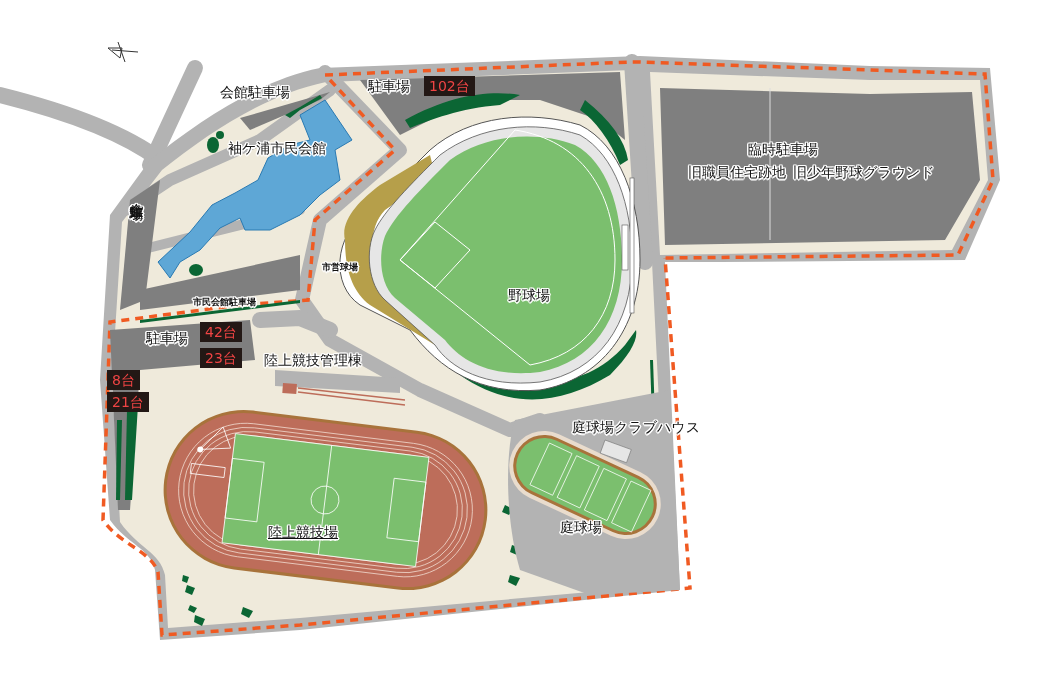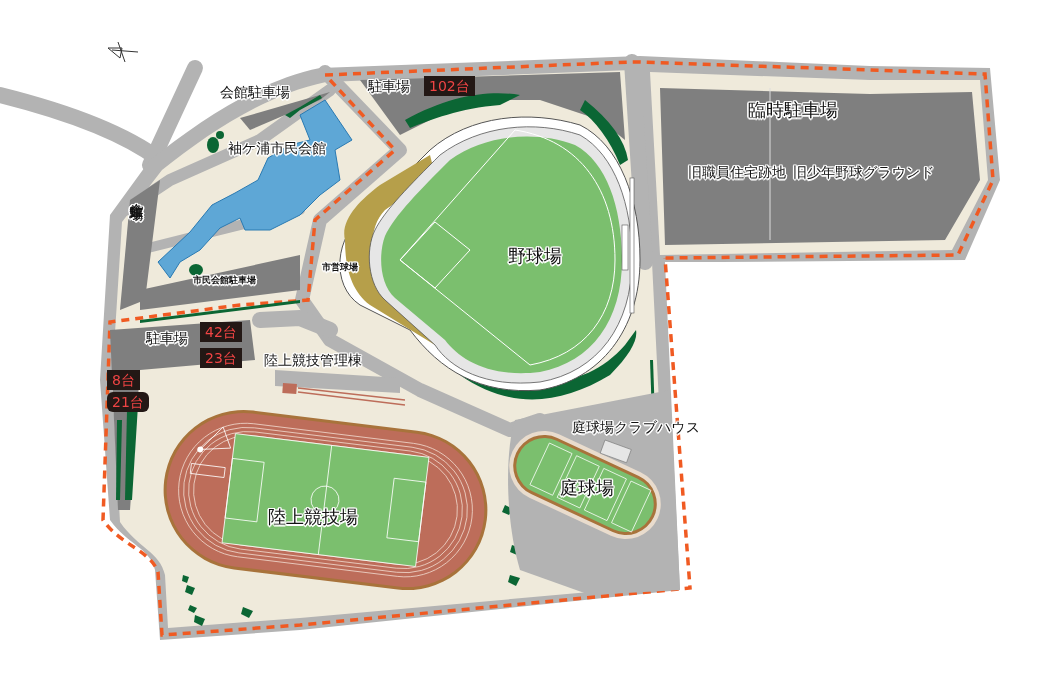--- a/index.html
+++ b/index.html
@@ -2,21 +2,21 @@
 <html><head>
 <meta charset="utf-8">
 <style>
   html, body { margin: 0; padding: 0; background: #ffffff; }
   body { width: 1060px; height: 674px; position: relative; overflow: hidden;
          font-family: "DejaVu Sans", "Liberation Sans", sans-serif; }
   #map { position: absolute; left: 0; top: 0; width: 912px; height: 674px; }
   .lbl { position: absolute; white-space: nowrap; color: #111;
          text-shadow: -1px -1px 0 #fff, 1px -1px 0 #fff, -1px 1px 0 #fff, 1px 1px 0 #fff,
                       0 -1.5px 0 #fff, 0 1.5px 0 #fff, -1.5px 0 0 #fff, 1.5px 0 0 #fff; }
-  .lbl-lg { font-size: 18px; }
+  .lbl-lg { font-size: 14px; margin-top: 43px; }
   .lbl-md { font-size: 14px; }
   .lbl-sm { font-size: 9px; font-weight: bold; }
   .lbl-vert { writing-mode: vertical-rl; font-size: 14px; letter-spacing: 1px; }
   .count { position: absolute; background: #231815; color: #ef4444; font-size: 14px;
            padding: 1px 5px; line-height: 18px; white-space: nowrap; }
 </style>
 </head>
 <body>
 
 <div id="map">
@@ -148,36 +148,36 @@
     <path d="M108 48 L122 48 L120 58 Z"></path>
     <line x1="118" y1="42" x2="125" y2="62"></line>
     <line x1="112" y1="50" x2="138" y2="52"></line>
   </g>
 </svg>
 
 
 <div class="lbl lbl-md" style="left:220px;top:84px;">会館駐車場</div>
 <div class="lbl lbl-md" style="left:228px;top:140px;">袖ケ浦市民会館</div>
 <div class="lbl lbl-vert" style="left:128px;top:192px;">会館駐車場</div>
-<div class="lbl lbl-sm" style="left:193px;top:274px;text-align:center;">市民会館駐車場</div>
+<div class="lbl lbl-sm" style="left:193px;top:296px;text-align:center;">市民会館駐車場</div>
 
 <div class="lbl lbl-md" style="left:368px;top:78px;">駐車場</div>
 <div class="count" style="left:424px;top:76px;">102台</div>
 
 <div class="lbl lbl-lg" style="left:748px;top:98px;">臨時駐車場</div>
 <div class="lbl lbl-md" style="left:688px;top:164px;">旧職員住宅跡地</div>
 <div class="lbl lbl-md" style="left:793px;top:164px;">旧少年野球グラウンド</div>
 
 <div class="lbl lbl-lg" style="left:508px;top:244px;">野球場</div>
 <div class="lbl lbl-sm" style="left:322px;top:261px;">市営球場</div>
 
 <div class="lbl lbl-md" style="left:146px;top:330px;">駐車場</div>
 <div class="count" style="left:200px;top:322px;">42台</div>
 <div class="count" style="left:200px;top:348px;">23台</div>
 <div class="count" style="left:107px;top:370px;">8台</div>
-<div class="count" style="left:107px;top:392px;border-radius:6px;">21台</div>
+<div class="count" style="left:107px;top:392px;">21台</div>
 
 <div class="lbl lbl-md" style="left:264px;top:352px;">陸上競技管理棟</div>
-<div class="lbl lbl-lg" style="left:268px;top:505px;">陸上競技場</div>
+<div class="lbl lbl-lg" style="left:268px;top:481px;text-decoration:underline;">陸上競技場</div>
 
 <div class="lbl lbl-md" style="left:560px;top:419px;padding-left:12px;">庭球場クラブハウス</div>
 <div class="lbl lbl-lg" style="left:560px;top:476px;">庭球場</div>
 </div>
 
 </body></html>

